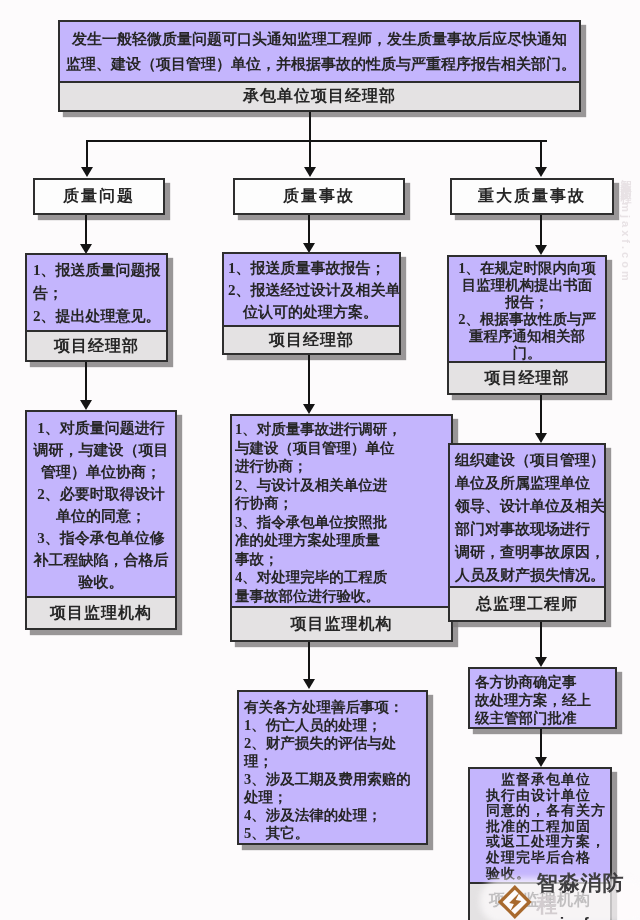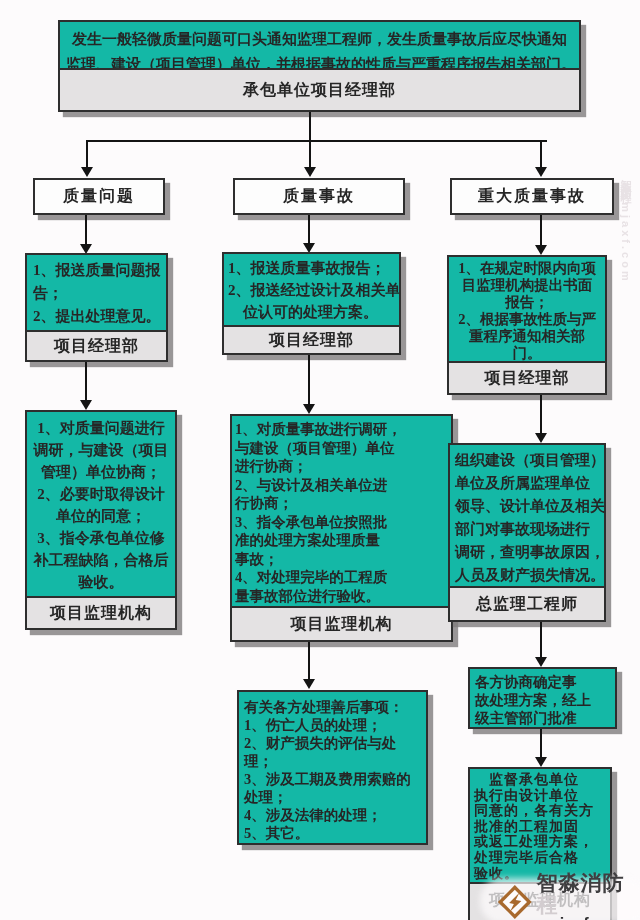--- a/index.html
+++ b/index.html
@@ -4,21 +4,21 @@
 <style>
   html,body{margin:0;padding:0;background:#ffffff;}
   #canvas{
     position:relative;width:640px;height:920px;overflow:hidden;
     background:#fdfbfc;
     font-family:"Liberation Serif","DejaVu Serif",serif;
     font-weight:bold;color:#262626;
   }
   .box{
     position:absolute;box-sizing:border-box;
-    border:2px solid #2e2e2e;background:#14b8a6;
+    border:2px solid #2e2e2e;background:#c4b5fd;
     box-shadow:5px 5px 1px rgba(128,125,125,0.8);
     display:flex;flex-direction:column;
   }
   .body{padding:4px 6px;box-sizing:border-box;flex:1 1 auto;overflow:hidden;}
   .body div{white-space:nowrap;}
   .footer{
     box-sizing:border-box;border-top:2px solid #2e2e2e;background:#e4e2e3;
     display:flex;align-items:center;justify-content:center;
     font-size:16px;letter-spacing:1px;flex:0 0 auto;
   }
@@ -54,21 +54,21 @@
 </head>
 <body>
 
 <div id="canvas">
 
   <div class="box" style="left:58px;top:20px;width:523px;height:92px;">
     <div class="body" style="font-size:15px;line-height:25px;text-align:center;padding-top:5px;">
         <div>发生一般轻微质量问题可口头通知监理工程师，发生质量事故后应尽快通知</div>
         <div>监理、建设（项目管理）单位，并根据事故的性质与严重程序报告相关部门。</div>
       </div>
-    <div class="footer" style="height:42px;">承包单位项目经理部</div>
+    <div class="footer" style="height:29px;">承包单位项目经理部</div>
   </div>
 
   <div class="vline" style="left:309px;top:112px;height:30px;"></div>
   <div class="hline" style="left:87px;top:140px;width:460px;"></div>
   <div class="vline" style="left:86px;top:140px;height:28px;"></div>
   <div class="ahead" style="left:81px;top:167px;"></div>
   <div class="vline" style="left:309px;top:142px;height:26px;"></div>
   <div class="ahead" style="left:304px;top:167px;"></div>
   <div class="vline" style="left:540px;top:140px;height:28px;"></div>
   <div class="ahead" style="left:535px;top:167px;"></div>
@@ -187,21 +187,21 @@
         <div>各方协商确定事</div>
         <div>故处理方案，经上</div>
         <div>级主管部门批准</div>
       </div>
   </div>
 
   <div class="vline" style="left:540px;top:729px;height:29px;"></div>
   <div class="ahead" style="left:535px;top:757px;"></div>
 
   <div class="box" style="left:468px;top:767px;width:144px;height:160px;">
-    <div class="body" style="font-size:14px;line-height:15.6px;padding:3px 4px;letter-spacing:1px;">
+    <div class="body" style="font-size:14px;line-height:15.6px;padding:3px 16px;letter-spacing:1px;">
         <div>　监督承包单位</div>
         <div>执行由设计单位</div>
         <div>同意的，各有关方</div>
         <div>批准的工程加固</div>
         <div>或返工处理方案，</div>
         <div>处理完毕后合格</div>
         <div>验收。</div>
       </div>
     <div class="footer" style="height:43px;align-items:flex-start;padding-top:6px;">项目监理机构</div>
   </div>

